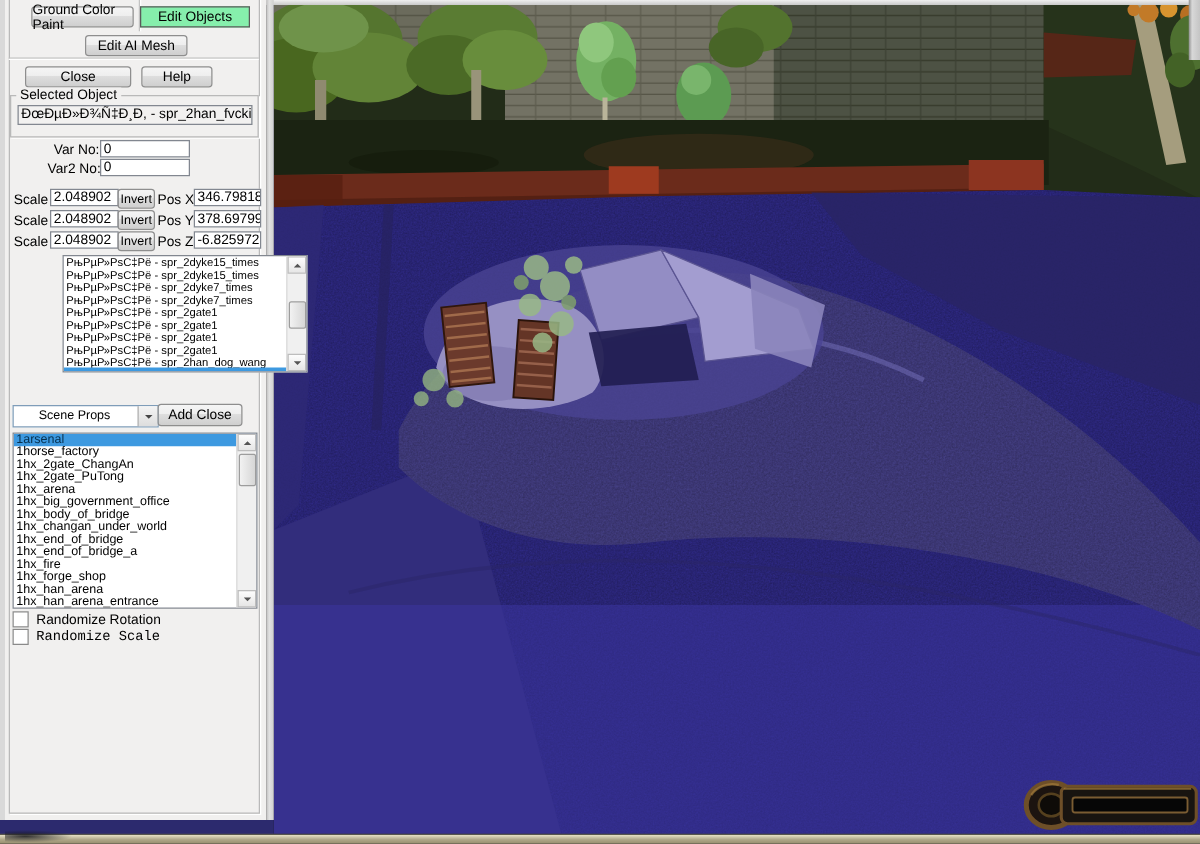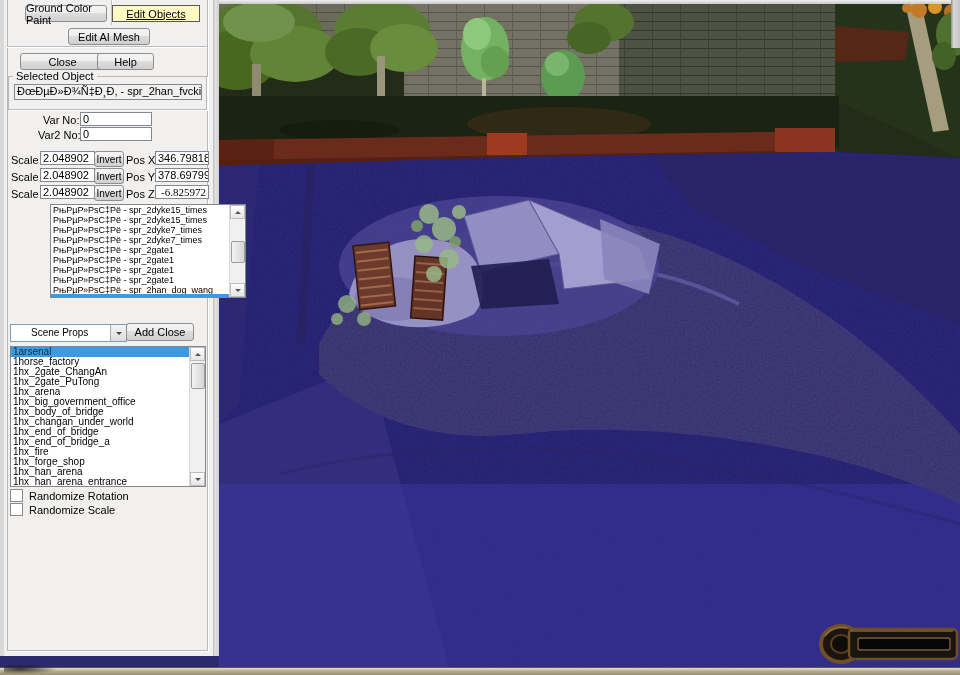--- a/index.html
+++ b/index.html
@@ -18,21 +18,21 @@
   
   .panel{position:absolute;left:4px;top:0;width:209px;height:656px;background:#f1f0ef;font-size:11px;color:#000;}
   .etched{position:absolute;border:1px solid #b9b9b9;box-shadow:1px 1px 0 #fff;}
   .outer-box{left:3px;top:-9px;width:199px;height:658px;}
   .tools-sep{position:absolute;left:3px;top:46px;width:200px;height:0;border-top:1px solid #bdbdbd;border-bottom:1px solid #fff;}
   .tools-div{position:absolute;left:107px;top:-2px;width:0;height:27px;border-left:1px solid #c2c2c2;border-right:1px solid #fff;}
 
   .btn{position:absolute;display:flex;align-items:center;justify-content:center;
        background:linear-gradient(#f5f5f5,#eee 45%,#dedede 46%,#cfcfcf);
        border:1px solid #8e8e8e;border-radius:3px;font-size:11px;cursor:default;}
-  .btn.active{background:#fef9c3;border:1px solid #5a5a5a;border-radius:0;box-shadow:none;text-decoration:underline;}
+  .btn.active{background:#86efac;border:1px solid #5a5a5a;border-radius:0;box-shadow:none;}
   .btn.small{font-size:10px;}
 
   .glabel{position:absolute;background:#f1f0ef;padding:0 3px;font-size:11px;}
   .field{position:absolute;background:#fff;border:1px solid #828790;font-size:11px;line-height:13px;padding:0 2px;white-space:nowrap;overflow:hidden;}
   .field.gray{background:#f2f1f0;}
   .lbl{position:absolute;font-size:11px;white-space:nowrap;}
   .num{text-align:right;}
 
   .listbox{position:absolute;background:#fff;border:1px solid #828790;overflow:hidden;}
   .lrow{height:10px;line-height:10px;font-size:9px;white-space:nowrap;padding-left:2px;color:#000;}
@@ -244,21 +244,21 @@
   <div class="panel">
     <div class="etched outer-box"></div>
     <div class="tools-sep"></div>
     <div class="tools-div"></div>
 
     <div class="btn" style="left:21px;top:5px;width:80px;height:15px;">Ground Color Paint</div>
     <div class="btn active" style="left:108px;top:5px;width:86px;height:15px;">Edit Objects</div>
     <div class="btn" style="left:64px;top:28px;width:80px;height:15px;">Edit AI Mesh</div>
 
     <div class="btn" style="left:16px;top:53px;width:83px;height:15px;">Close</div>
-    <div class="btn" style="left:93px;top:53px;width:55px;height:15px;">Help</div>
+    <div class="btn" style="left:109px;top:53px;width:55px;height:15px;">Help</div>
 
     <div class="etched" style="left:4px;top:76px;width:197px;height:32px;"></div>
     <div class="glabel" style="left:9px;top:70px;">Selected Object</div>
     <div class="field gray" style="left:10px;top:84px;width:182px;height:14px;">ÐœÐµÐ»Ð¾Ñ‡Ð¸Ð, - spr_2han_fvcking_door</div>
 
     <div class="lbl" style="left:39px;top:114px;">Var No:</div>
     <div class="field" style="left:76px;top:112px;width:66px;height:12px;">0</div>
     <div class="lbl" style="left:34px;top:129px;">Var2 No:</div>
     <div class="field" style="left:76px;top:127px;width:66px;height:12px;">0</div>
 
@@ -274,21 +274,21 @@
       <div class="field" style="left:36px;top:168px;width:49px;height:12px;">2.048902</div>
       <div class="btn small" style="left:90px;top:168px;width:28px;height:14px;">Invert</div>
       <div class="lbl" style="left:122px;top:171px;">Pos Y:</div>
       <div class="field num" style="left:151px;top:168px;width:48px;height:12px;">378.697998</div>
     </div>
     <div>
       <div class="lbl" style="left:7px;top:188px;">Scale</div>
       <div class="field" style="left:36px;top:185px;width:49px;height:12px;">2.048902</div>
       <div class="btn small" style="left:90px;top:185px;width:28px;height:14px;">Invert</div>
       <div class="lbl" style="left:122px;top:188px;">Pos Z:</div>
-      <div class="field num" style="left:151px;top:185px;width:48px;height:12px;font-family:Liberation Serif, serif;">-6.825972</div>
+      <div class="field num" style="left:151px;top:185px;width:48px;height:12px;">-6.825972</div>
     </div>
 
     <div class="listbox" style="left:6px;top:204px;width:194px;height:92px;margin-left:40px;">
       <div class="lrow">РњРµР»РѕС‡Рё - spr_2dyke15_times</div>
         <div class="lrow">РњРµР»РѕС‡Рё - spr_2dyke15_times</div>
         <div class="lrow">РњРµР»РѕС‡Рё - spr_2dyke7_times</div>
         <div class="lrow">РњРµР»РѕС‡Рё - spr_2dyke7_times</div>
         <div class="lrow">РњРµР»РѕС‡Рё - spr_2gate1</div>
         <div class="lrow">РњРµР»РѕС‡Рё - spr_2gate1</div>
         <div class="lrow">РњРµР»РѕС‡Рё - spr_2gate1</div>
@@ -327,18 +327,18 @@
         <div class="arr up"></div>
         <div class="arr down"></div>
         <div class="thumb" style="top:16px;height:24px;"></div>
       </div>
     </div>
 
     <div class="chk" style="left:6px;top:489px;">
       <span class="box"></span>
       <span>Randomize Rotation</span>
     </div>
-    <div class="chk" style="left:6px;top:503px;">
+    <div class="chk" style="left:6px;top:503px;font-family:Liberation Mono, monospace;">
       <span class="box"></span>
       <span>Randomize Scale</span>
     </div>
   </div>
 </div>
 
 </body></html>

